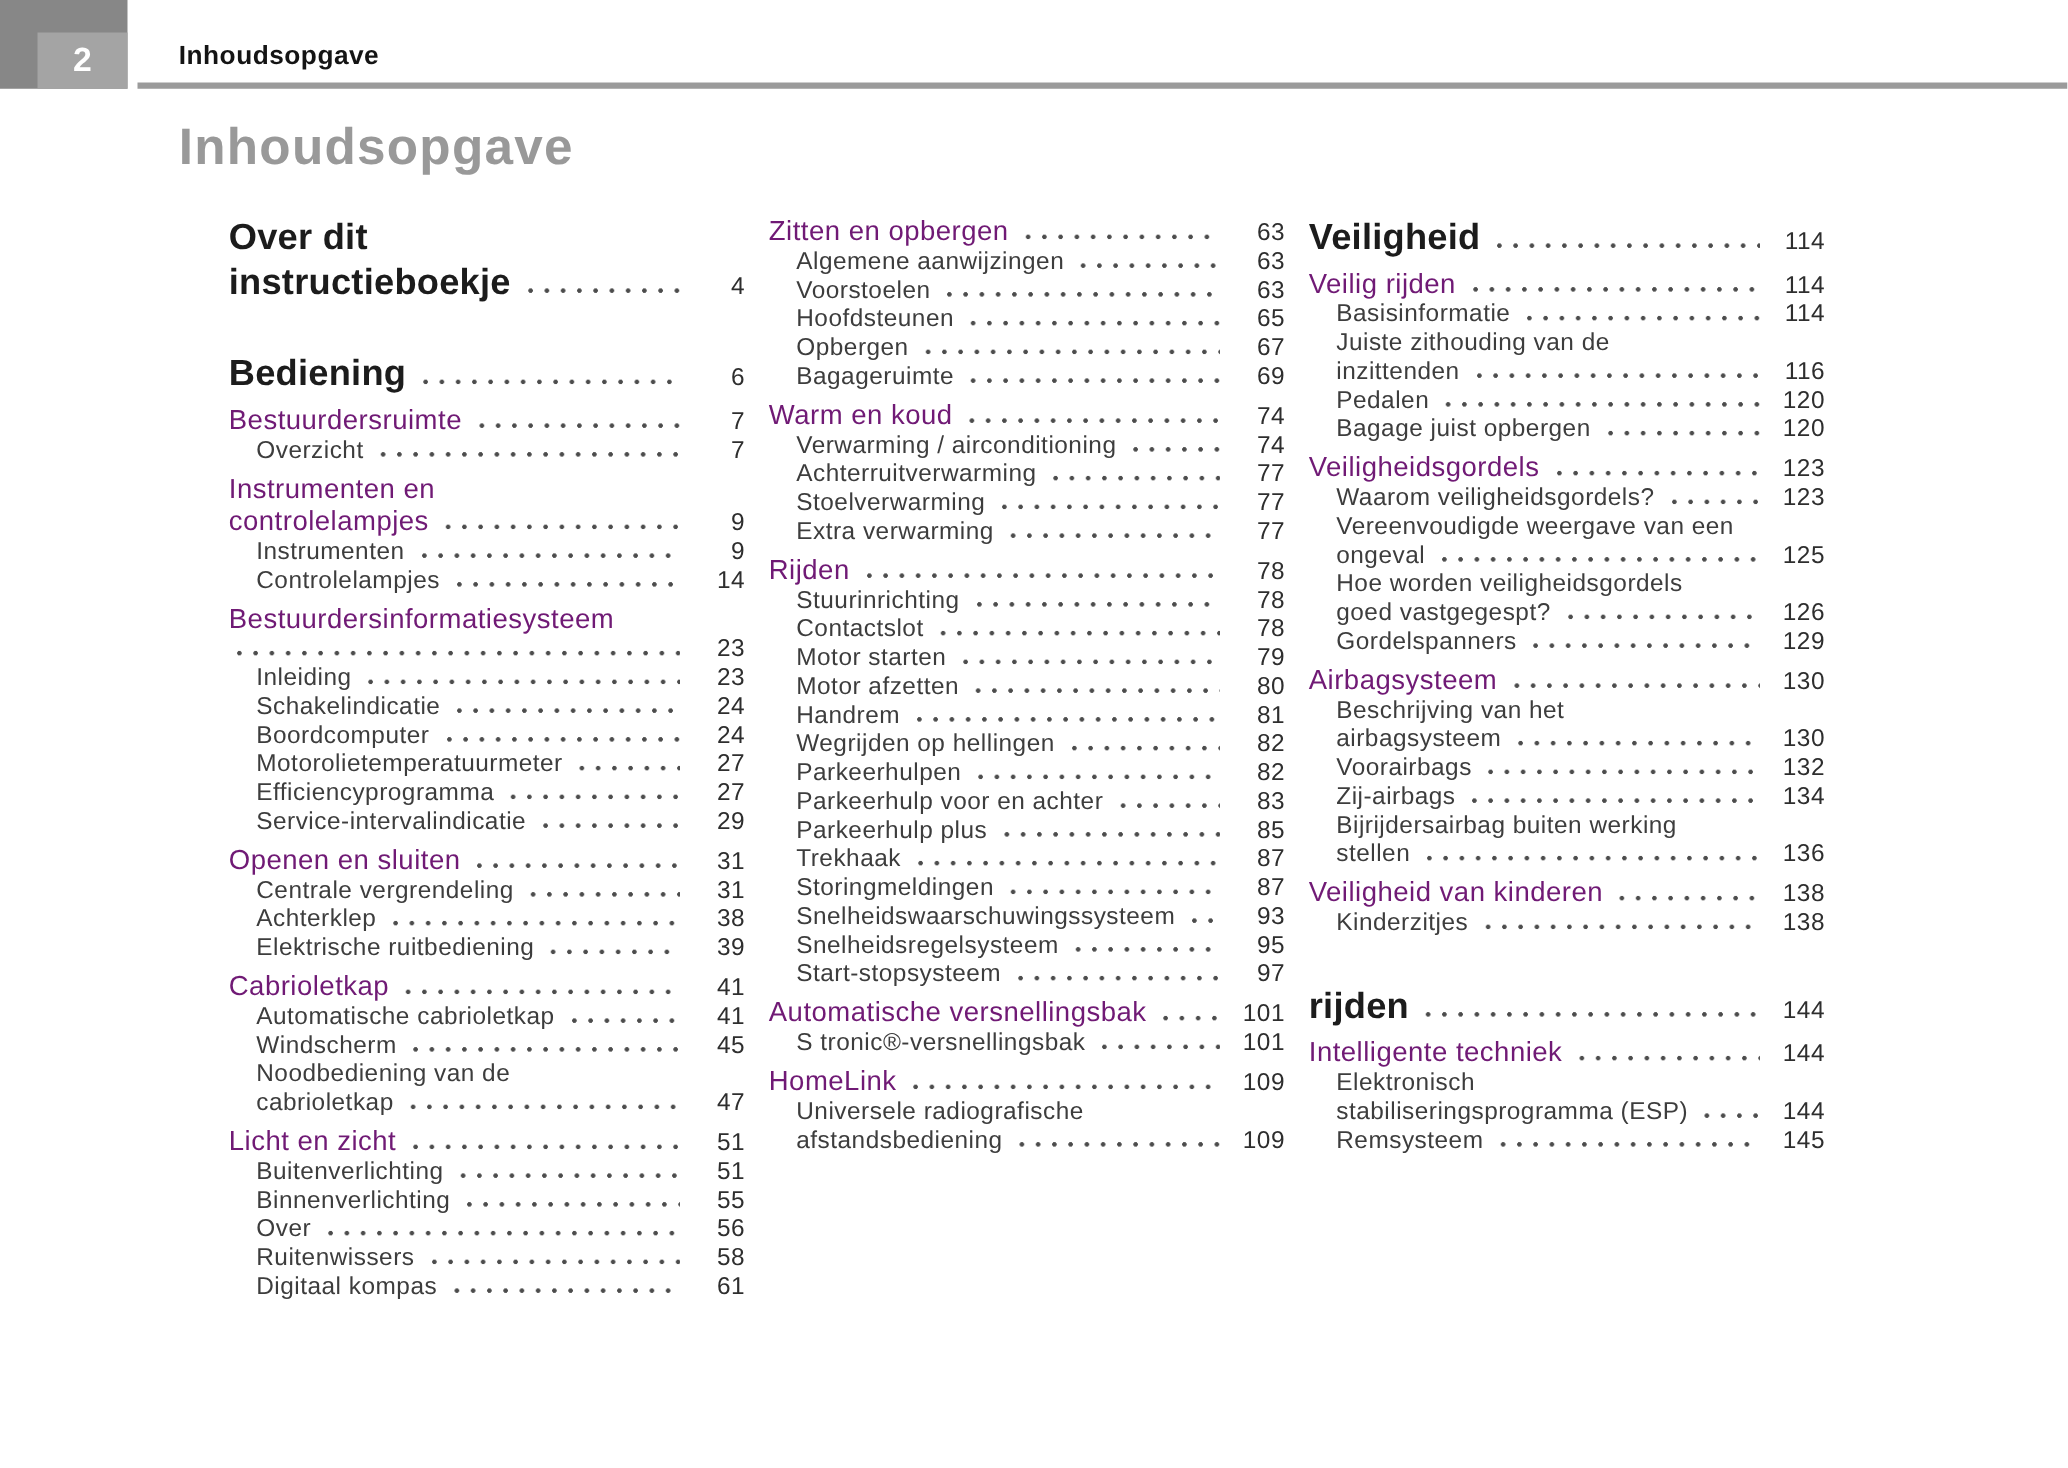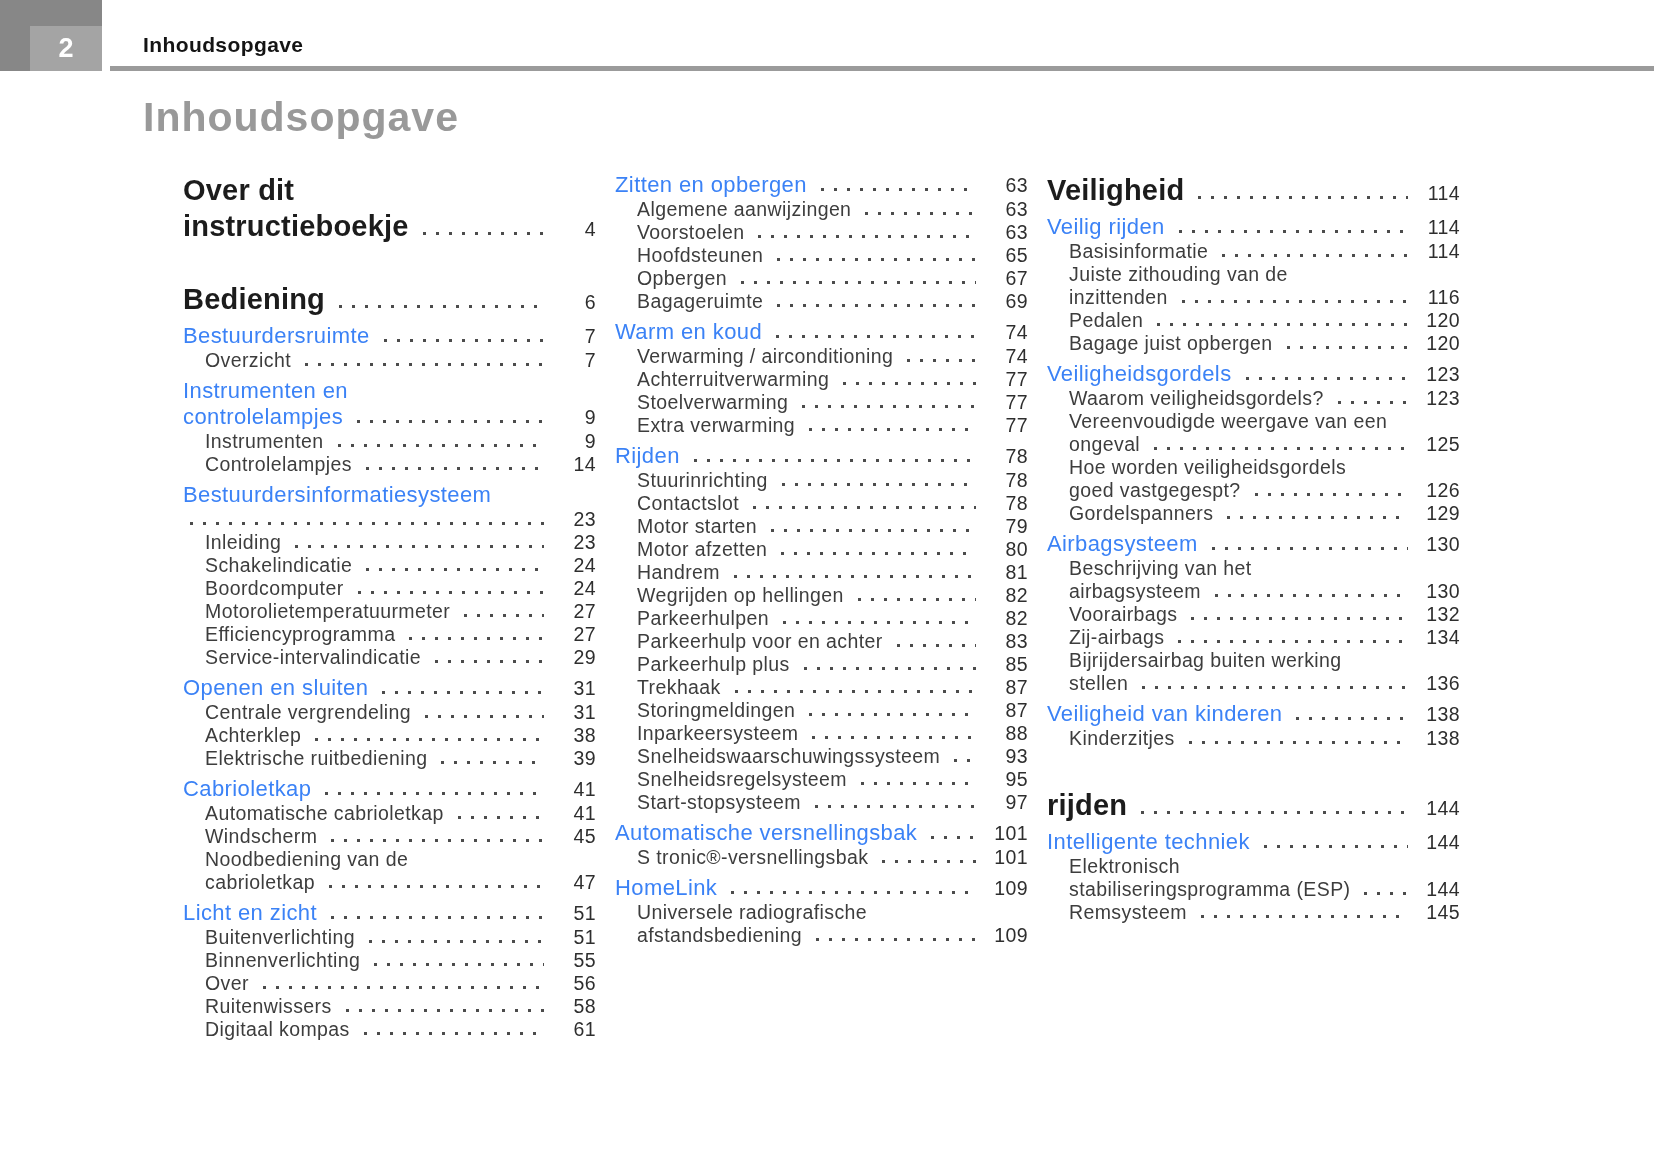--- a/index.html
+++ b/index.html
@@ -45,21 +45,21 @@
     display:flex;gap:19px;margin-left:40px;
   }
   .col{width:413px;flex:0 0 413px;}
 
   .entry{margin:0;}
   .row{display:flex;align-items:baseline;min-width:0;}
   .label{white-space:pre;letter-spacing:.4px;}
 
   
   .entry.sub .label{font-size:19.5px;line-height:23px;color:#3d3d3d;padding-left:22px;}
-  .entry.section .label{font-size:22px;line-height:26px;color:#3b82f6;}
+  .entry.section .label{font-size:22px;line-height:26px;color:#701a75;}
   .entry.chapter .label{font-size:29px;line-height:36px;font-weight:bold;color:#1c1c1c;letter-spacing:.2px;}
 
   .entry.section{margin-top:6px;}
   .entry.chapter{margin-top:37px;}
   .entry:first-child{margin-top:0;}
 
   
   .leader{
     flex:1 1 auto;min-width:0;height:5px;
     margin:0 6px 0 9px;
@@ -458,27 +458,20 @@
       </div>
       <div class="entry sub">
         <div class="row">
           <span class="label">Storingmeldingen</span>
           <span class="leader"></span>
           <span class="page">87</span>
         </div>
       </div>
       <div class="entry sub">
         <div class="row">
-          <span class="label">Inparkeersysteem</span>
-          <span class="leader"></span>
-          <span class="page">88</span>
-        </div>
-      </div>
-      <div class="entry sub">
-        <div class="row">
           <span class="label">Snelheidswaarschuwingssysteem</span>
           <span class="leader"></span>
           <span class="page">93</span>
         </div>
       </div>
       <div class="entry sub">
         <div class="row">
           <span class="label">Snelheidsregelsysteem</span>
           <span class="leader"></span>
           <span class="page">95</span>

